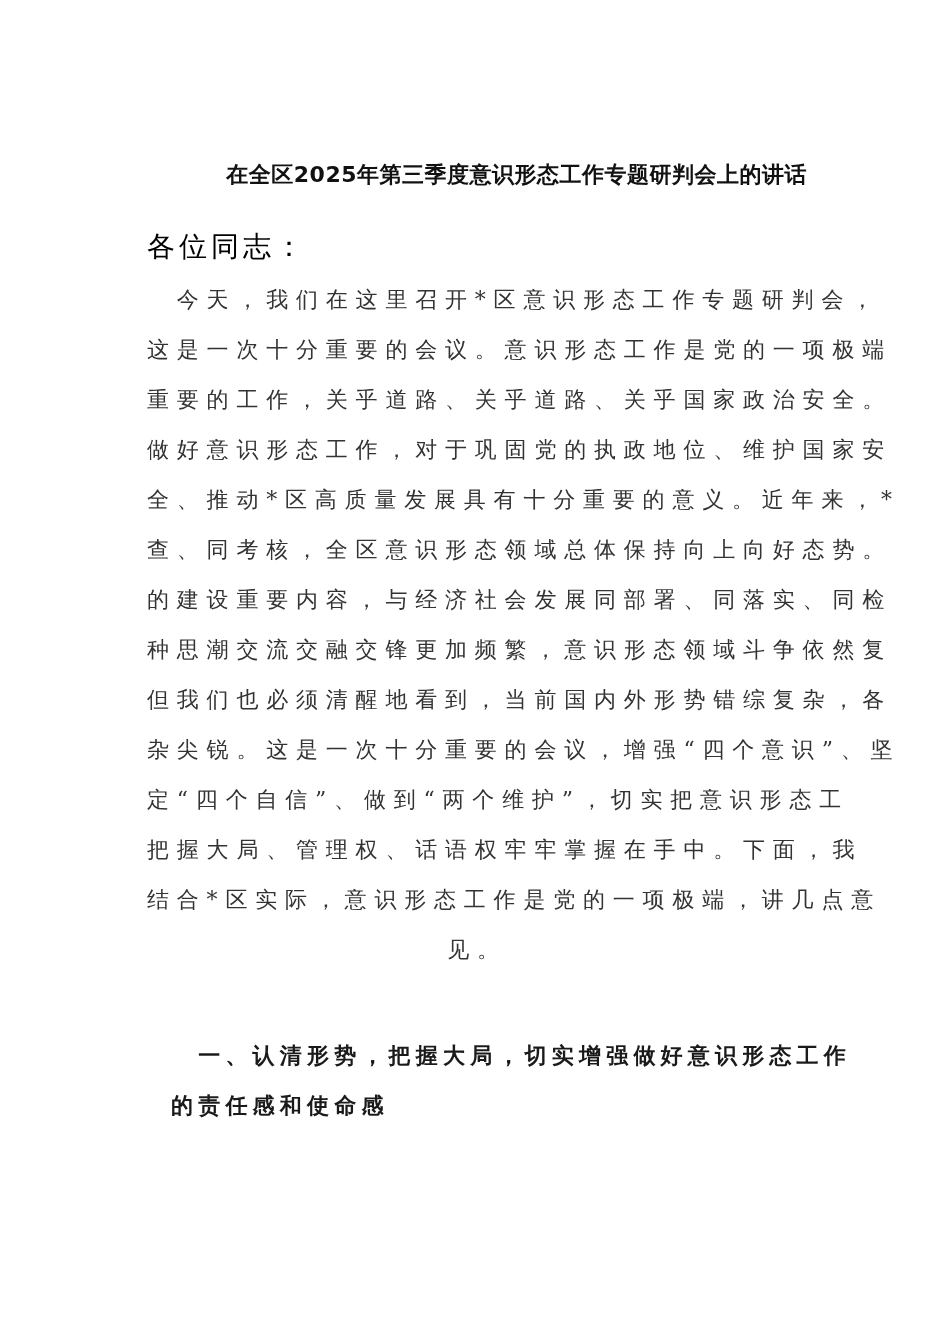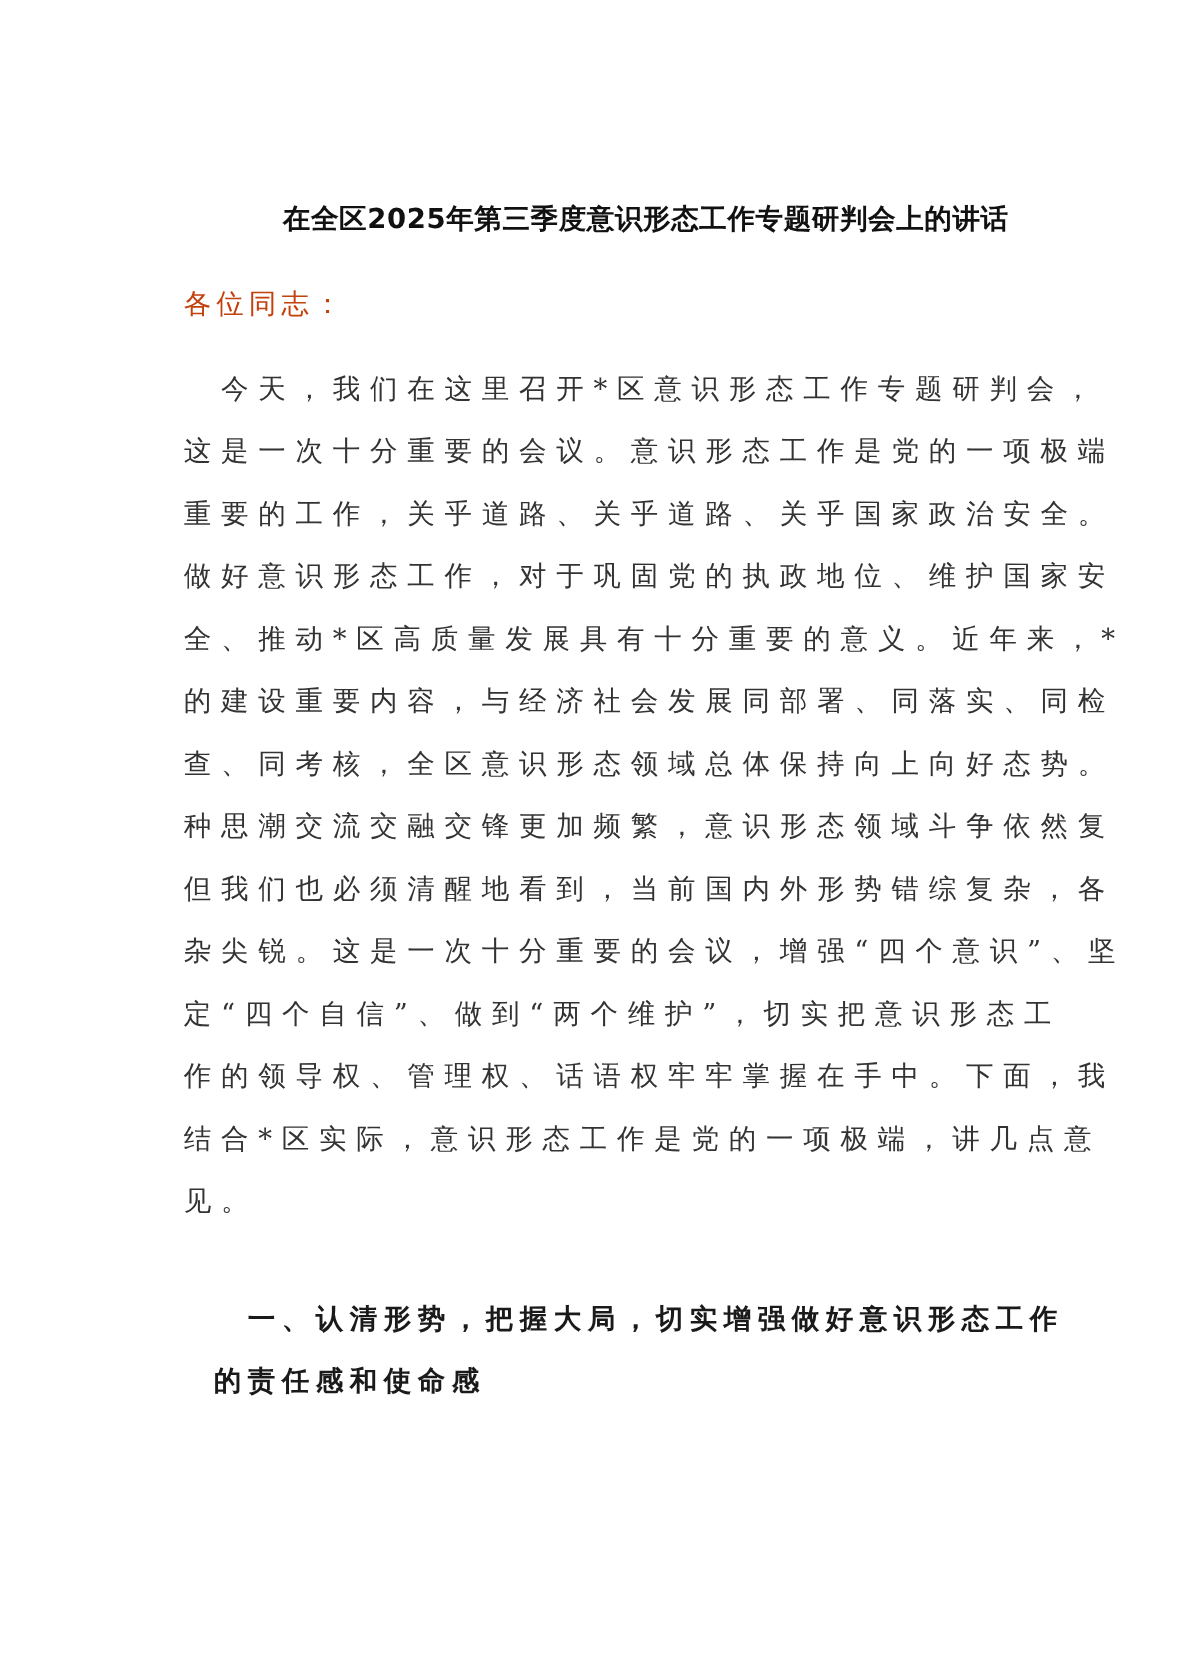--- a/index.html
+++ b/index.html
@@ -31,30 +31,31 @@
       font-weight: bold;
       font-size: 22px;
       letter-spacing: 0.5px;
       color: #111111;
       white-space: nowrap;
     }
     .salutation {
       position: absolute;
       left: 0;
       top: 228px;
-      font-size: 22px;
+      font-size: 28px;
       letter-spacing: 4px;
-      color: #c2410c;
+      color: #000000;
       white-space: nowrap;
     }
     .para {
       position: absolute;
       left: 0;
-      top: 292px;
+      top: 280px;
       width: 660px;
+      text-align: center;
     }
     .line {
       height: 50px;
       line-height: 40px;
       font-size: 22px;
       letter-spacing: 7.8px;
       white-space: nowrap;
       color: #333333;
     }
     .heading {
@@ -78,27 +79,27 @@
   <div class="title">在全区2025年第三季度意识形态工作专题研判会上的讲话</div>
 
   <div class="salutation">各位同志：</div>
 
   <div class="para">
     <div class="line">　今天，我们在这里召开*区意识形态工作专题研判会，</div>
     <div class="line">这是一次十分重要的会议。意识形态工作是党的一项极端</div>
     <div class="line">重要的工作，关乎道路、关乎道路、关乎国家政治安全。</div>
     <div class="line">做好意识形态工作，对于巩固党的执政地位、维护国家安</div>
     <div class="line">全、推动*区高质量发展具有十分重要的意义。近年来，*</div>
+    <div class="line">查、同考核，全区意识形态领域总体保持向上向好态势。</div>
     <div class="line">的建设重要内容，与经济社会发展同部署、同落实、同检</div>
-    <div class="line">查、同考核，全区意识形态领域总体保持向上向好态势。</div>
     <div class="line">种思潮交流交融交锋更加频繁，意识形态领域斗争依然复</div>
     <div class="line">但我们也必须清醒地看到，当前国内外形势错综复杂，各</div>
     <div class="line">杂尖锐。这是一次十分重要的会议，增强“四个意识”、坚</div>
     <div class="line">定“四个自信”、做到“两个维护”，切实把意识形态工</div>
-    <div class="line">作的领导权、管理权、话语权牢牢掌握在手中。下面，我</div>
+    <div class="line">把握大局、管理权、话语权牢牢掌握在手中。下面，我</div>
     <div class="line">结合*区实际，意识形态工作是党的一项极端，讲几点意</div>
     <div class="line">见。</div>
   </div>
 
   <div class="heading">
     <div class="line">　一、认清形势，把握大局，切实增强做好意识形态工作</div>
     <div class="line">的责任感和使命感</div>
   </div>
 </div>
 

